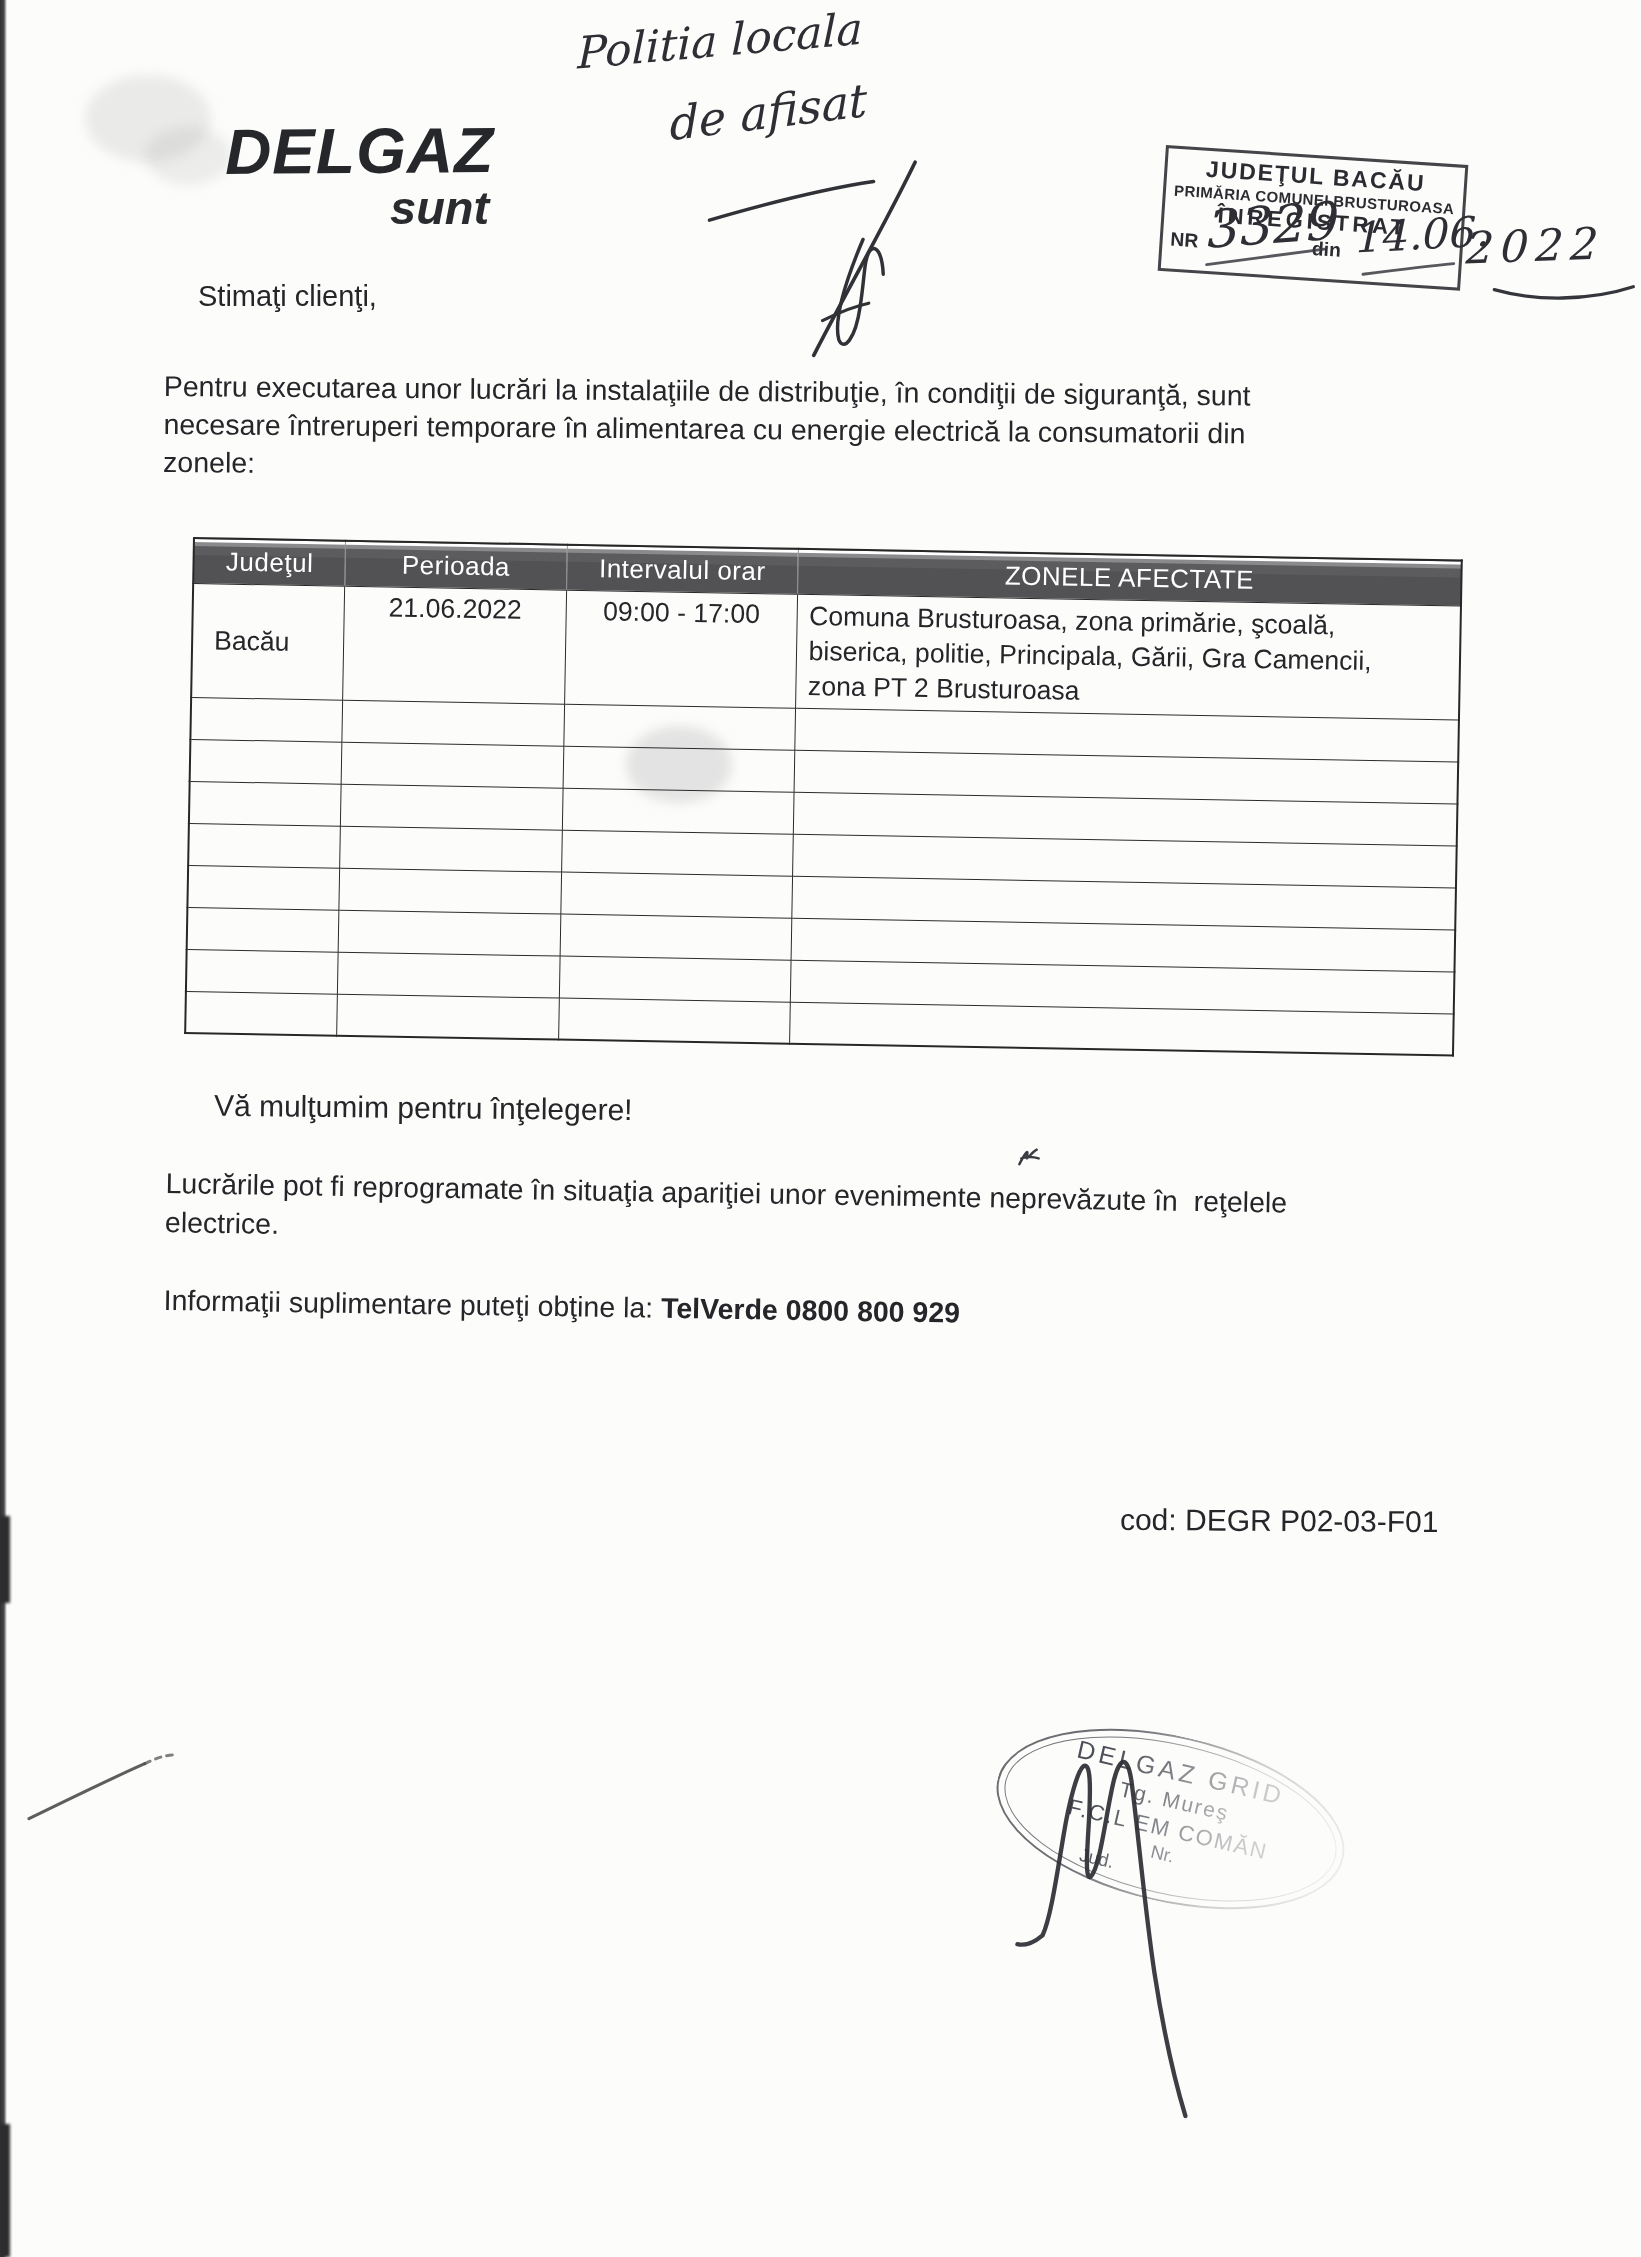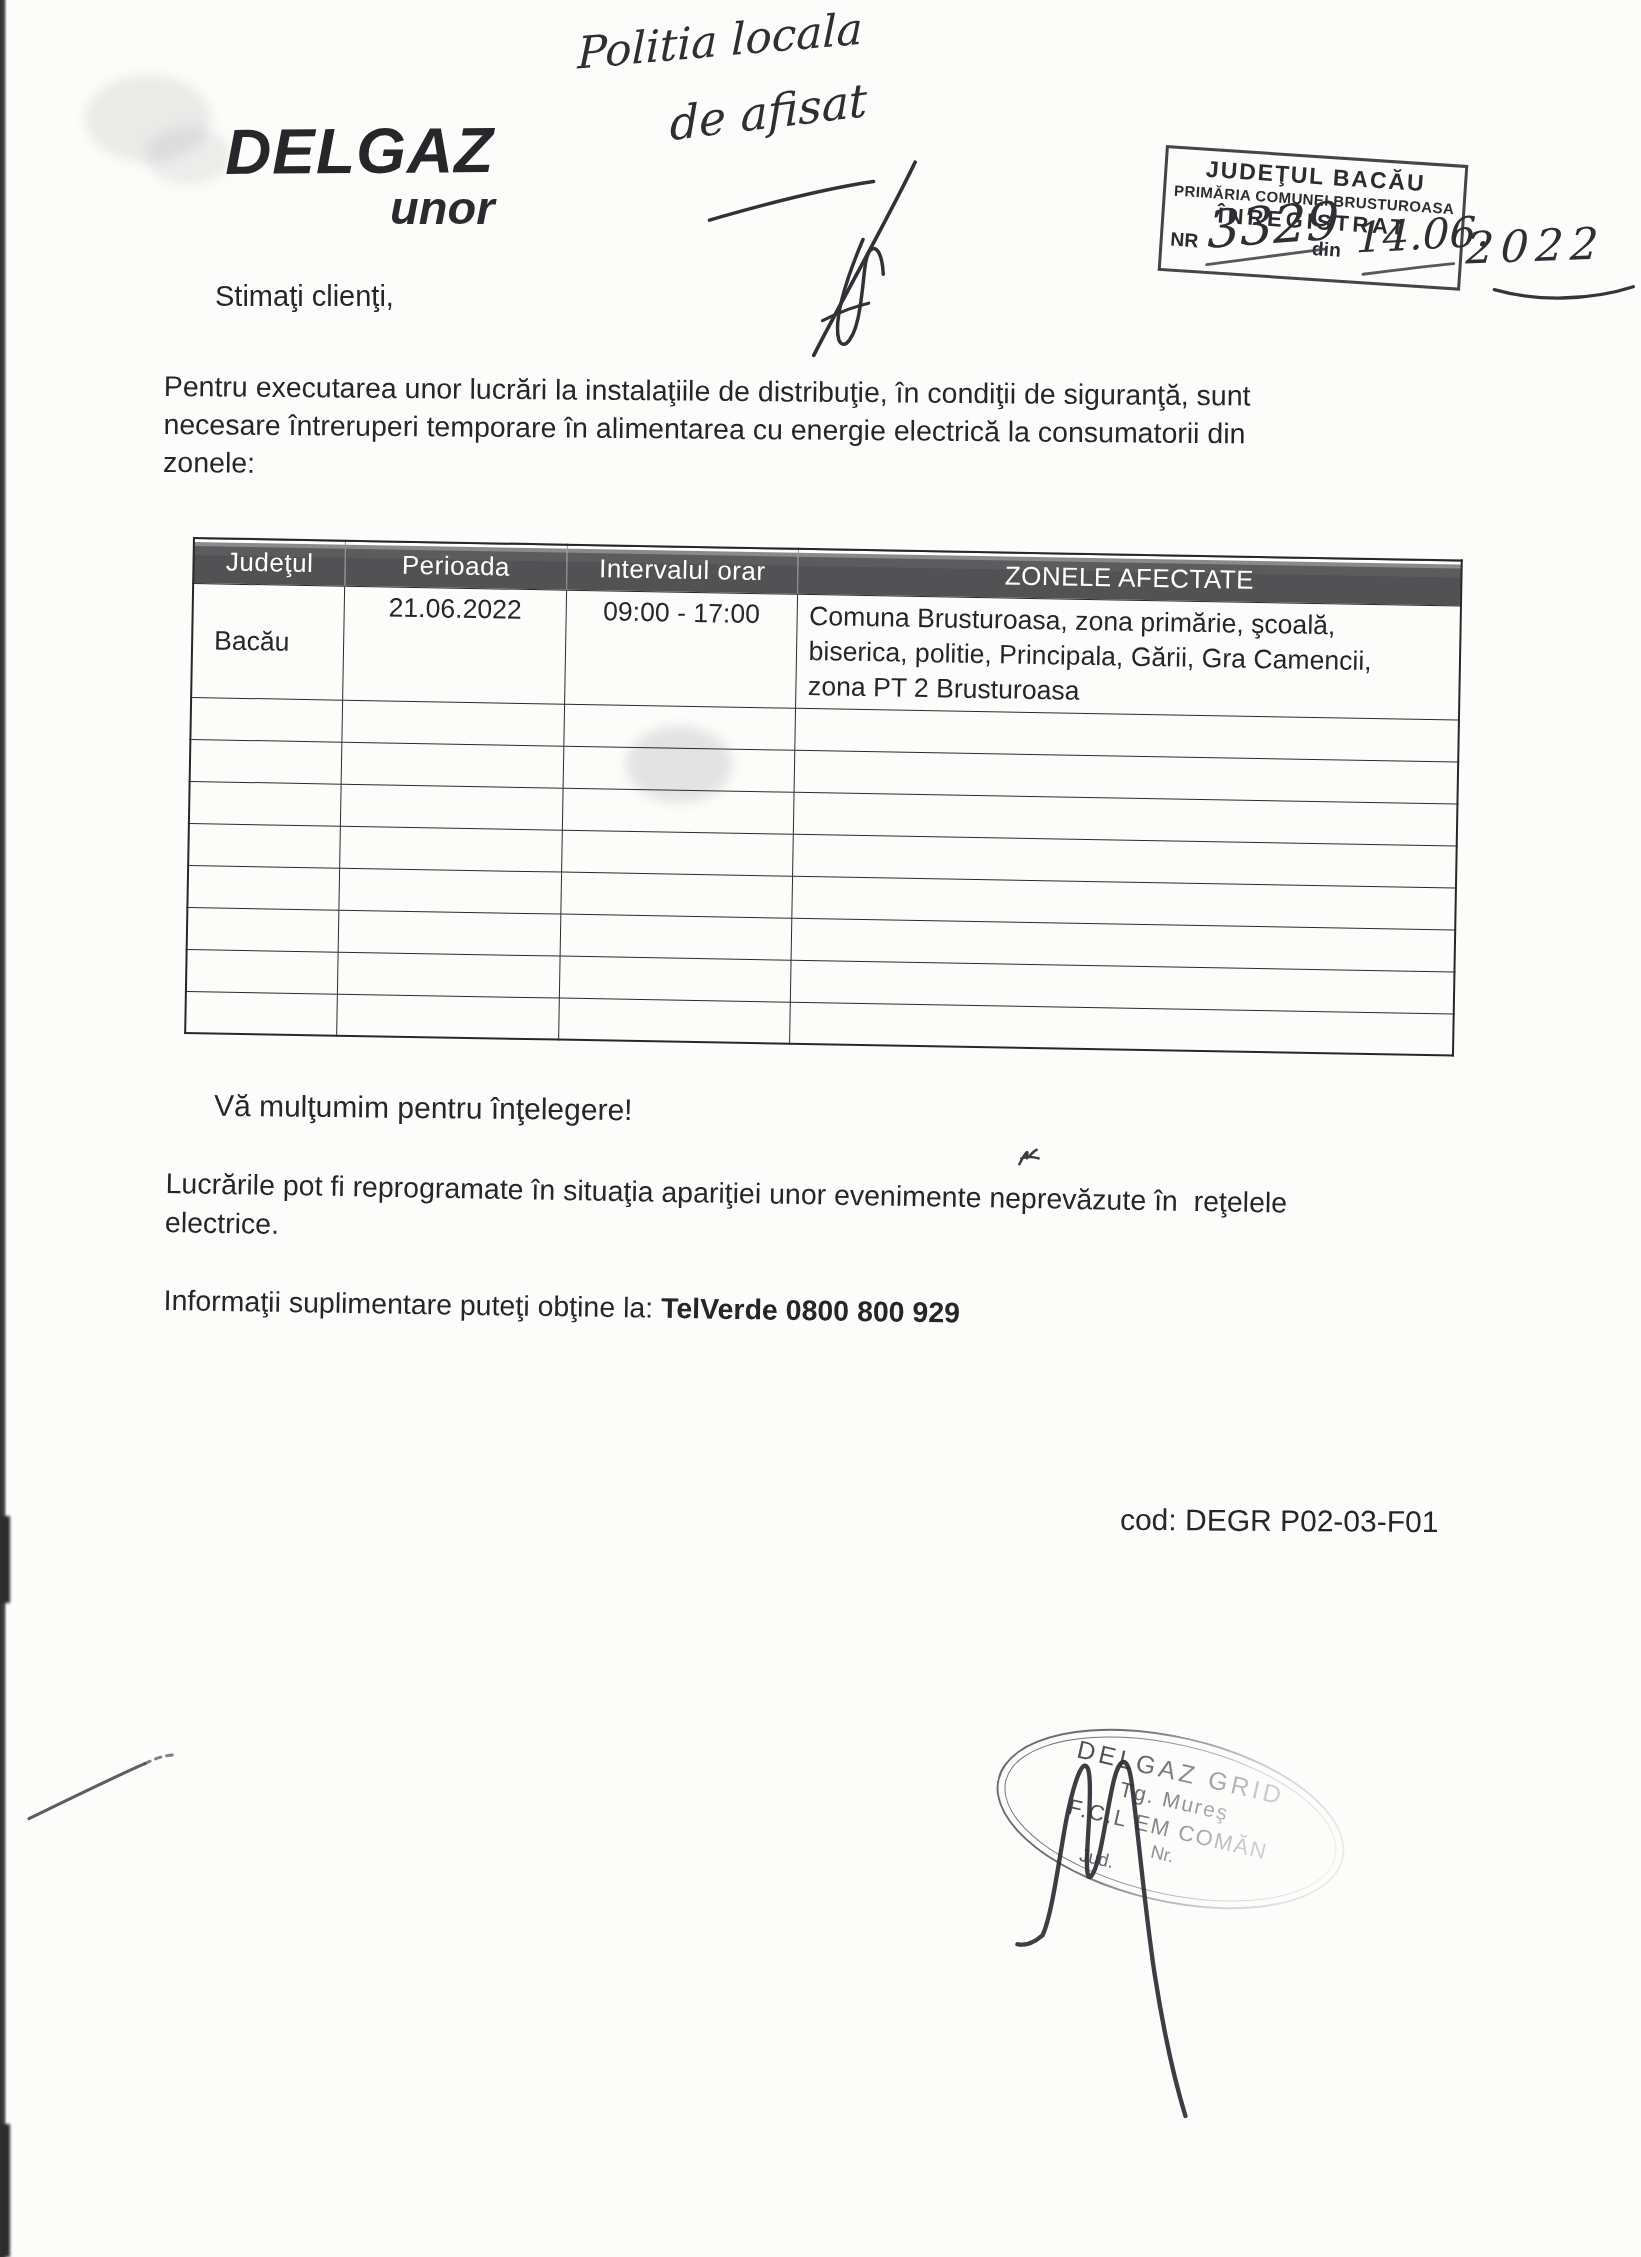--- a/index.html
+++ b/index.html
@@ -25,21 +25,21 @@
   
   .stamp-top{position:absolute;left:1166px;top:145px;width:297px;height:120px;
              border:3.9px solid rgba(42,42,48,.88);transform:rotate(3.8deg);transform-origin:0 0;
              color:#2b2b31;z-index:3;text-align:center;}
   .stamp-top .s1{margin-top:4.8px;font-size:23px;font-weight:700;letter-spacing:1.9px;}
   .stamp-top .s2{font-size:15px;font-weight:700;letter-spacing:0.4px;margin-top:1px;}
   .stamp-top .s3{font-size:22px;font-weight:700;letter-spacing:3.9px;margin-top:1px;}
   .stamp-top .s4{display:flex;font-size:19.3px;font-weight:700;margin-top:2.9px;padding:0 7.7px;text-align:left;}
   .stamp-top .s4 .din{margin-left:114px;}
   
-  .greeting{position:absolute;left:215px;top:280px;font-size:29px;z-index:2;}
+  .greeting{position:absolute;left:198px;top:280px;font-size:29px;z-index:2;}
   .para{z-index:2;}
   .para div{white-space:pre-wrap;}
   .intro{position:absolute;left:164px;top:367px;font-size:28.5px;line-height:38px;transform:rotate(0.5deg);transform-origin:0 0;}
   .thanks{position:absolute;left:214px;top:1091px;font-size:30px;transform:rotate(0.6deg);z-index:2;}
   .note{position:absolute;left:166px;top:1164px;font-size:28.5px;line-height:39px;transform:rotate(1.0deg);transform-origin:0 0;}
   .info{position:absolute;left:164px;top:1284px;font-size:28.5px;transform:rotate(0.9deg);transform-origin:0 0;z-index:2;}
   .info b{font-weight:700;}
   .code{position:absolute;left:1120px;top:1504px;font-size:30px;transform:rotate(0.4deg);z-index:2;}
   
   .tablewrap{position:absolute;left:193px;top:537px;transform:rotate(1.02deg);transform-origin:0 0;z-index:2;}
@@ -77,21 +77,21 @@
 
   <div class="edge-left"></div>
   <div class="edge-blob" style="top:1516px;height:87px;"></div>
   <div class="edge-blob" style="top:2124px;height:133px;"></div>
 
   <div class="smudge" style="left:85px;top:75px;width:126px;height:87px;background:rgba(125,125,130,.14);"></div>
   <div class="smudge" style="left:145px;top:127px;width:87px;height:58px;background:rgba(125,125,130,.12);"></div>
   <div class="smudge" style="left:626px;top:726px;width:106px;height:77px;background:rgba(128,128,133,.20);"></div>
 
   <div class="logo-brand">DELGAZ</div>
-  <div class="logo-sub">unor</div>
+  <div class="logo-sub">sunt</div>
 
   <span class="hand hand-l1">Politia locala</span>
   <span class="hand hand-l2">de afisat</span>
 
   <div class="stamp-top">
     <div class="s1">JUDEŢUL BACĂU</div>
     <div class="s2">PRIMĂRIA COMUNEI BRUSTUROASA</div>
     <div class="s3">ÎNREGISTRAT</div>
     <div class="s4">
       <span>NR</span>

